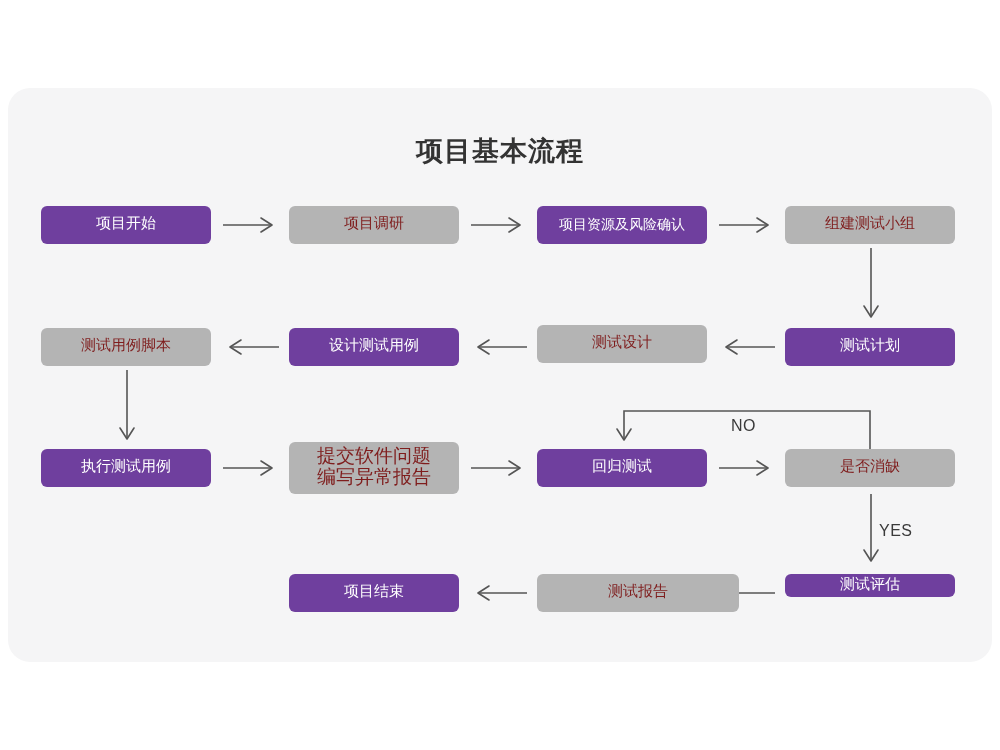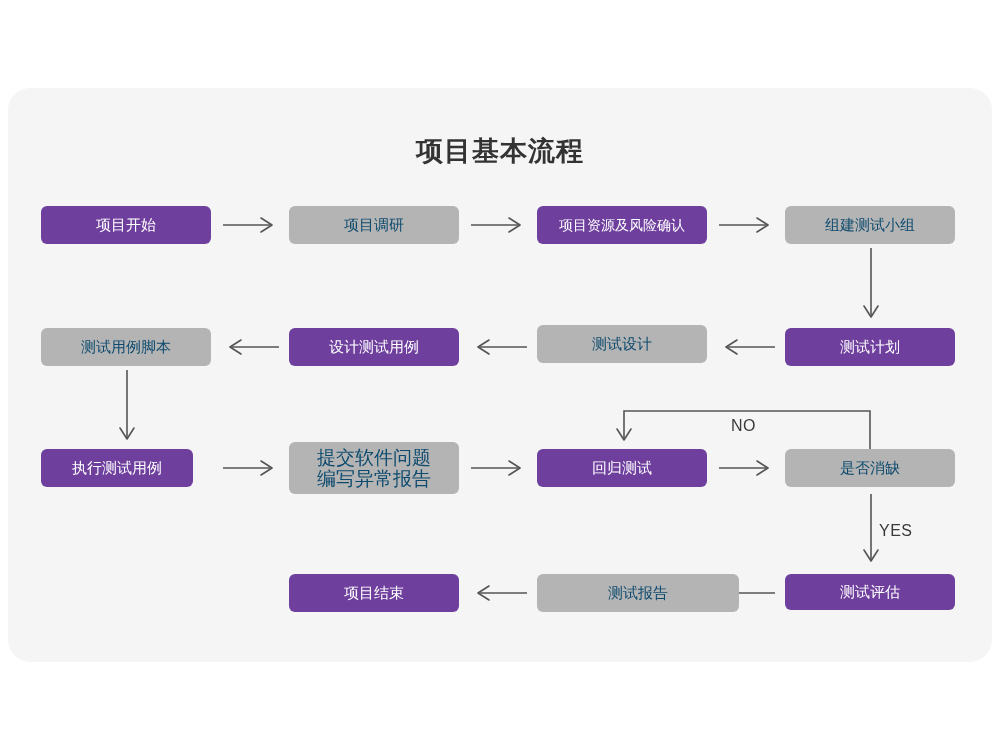--- a/index.html
+++ b/index.html
@@ -44,28 +44,29 @@
     border-radius: 6px;
     display: flex;
     align-items: center;
     justify-content: center;
     text-align: center;
     font-size: 15px;
     line-height: 20px;
     box-sizing: border-box;
     padding: 2px 4px;
     white-space: pre-line;
+    font-family: Liberation Mono, monospace;
   }
   .node.purple {
     background: #6f3f9e;
     color: #ffffff;
   }
   .node.gray {
     background: #b4b4b4;
-    color: #0c4a6e;
+    color: #7f1d1d;
   }
   .node.tall {
     font-size: 19px;
     line-height: 21px;
   }
   .node.small-text {
     font-size: 14px;
     letter-spacing: 0px;
   }
   .edge {
@@ -207,28 +208,28 @@
   <div class="node purple small-text" style="left:537px; top:206px; width:170px; height:38px;">项目资源及风险确认</div>
 
   <div class="node gray" style="left:41px; top:328px; width:170px; height:38px;">测试用例脚本</div>
 
   <div class="node purple" style="left:289px; top:328px; width:170px; height:38px;">设计测试用例</div>
 
   <div class="node gray" style="left:537px; top:325px; width:170px; height:38px;">测试设计</div>
 
   <div class="node purple" style="left:785px; top:328px; width:170px; height:38px;">测试计划</div>
 
-  <div class="node purple" style="left:41px; top:449px; width:152px; height:38px;">执行测试用例</div>
+  <div class="node purple" style="left:41px; top:449px; width:170px; height:38px;">执行测试用例</div>
 
   <div class="node gray tall" style="left:289px; top:442px; width:170px; height:52px;">提交软件问题
 编写异常报告</div>
 
   <div class="node gray" style="left:785px; top:449px; width:170px; height:38px;">是否消缺</div>
 
   <div class="node purple" style="left:537px; top:449px; width:170px; height:38px;">回归测试</div>
 
   <div class="node purple" style="left:289px; top:574px; width:170px; height:38px;">项目结束</div>
 
   <div class="node gray" style="left:537px; top:574px; width:202px; height:38px;">测试报告</div>
 
-  <div class="node purple" style="left:785px; top:574px; width:170px; height:36px;">测试评估</div>
+  <div class="node purple" style="left:785px; top:574px; width:170px; height:23px;">测试评估</div>
 
 </div>
 
 </body></html>

